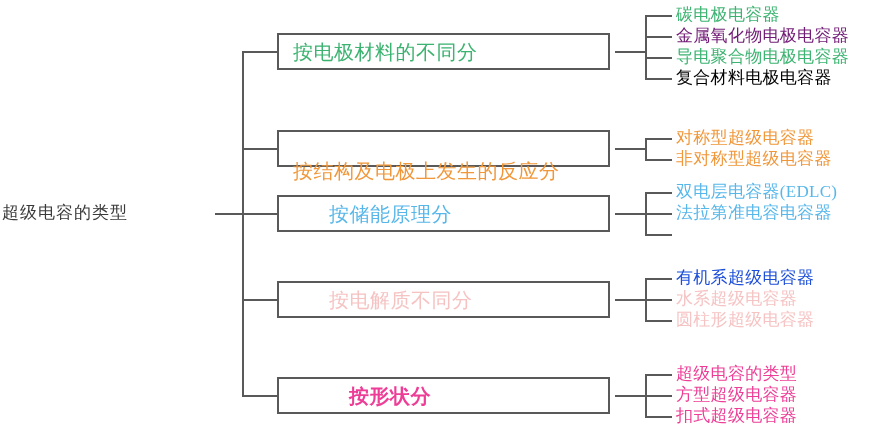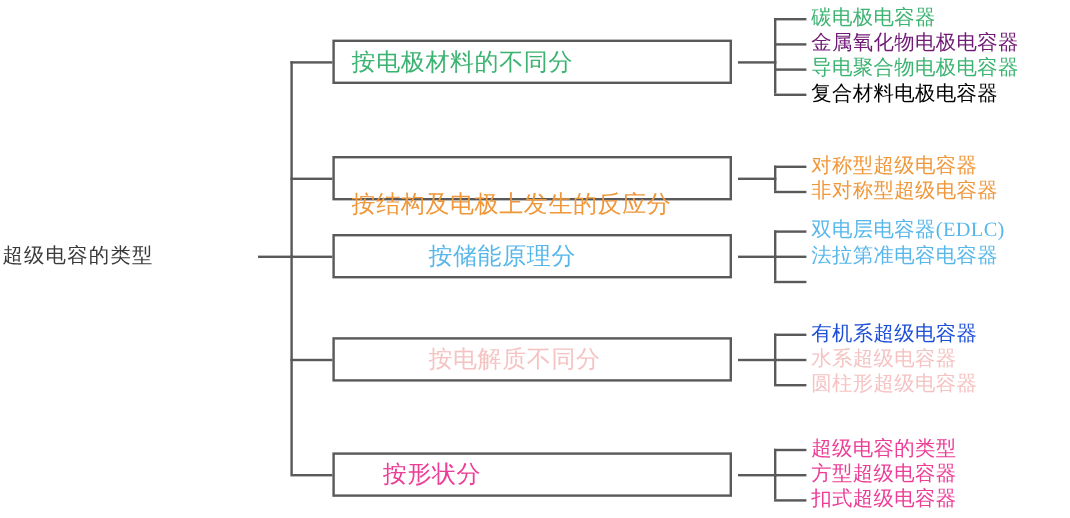--- a/index.html
+++ b/index.html
@@ -54,22 +54,22 @@
     display: flex;
     align-items: center;
   }
   .cat-text {
     font-size: 20px;
     line-height: 22px;
     white-space: nowrap;
     letter-spacing: 0.5px;
     padding-left: 14px;
   }
-  .cat-box.c-indent .cat-text { padding-left: 78px; }
-  .cat-box.c-indent2 .cat-text { padding-left: 40px; }
+  .cat-box.c-indent .cat-text { padding-left: 50px; }
+  .cat-box.c-indent2 .cat-text { padding-left: 70px; font-weight: bold; }
 
   
   .leaf {
     position: absolute;
     left: 676px;
     font-size: 17px;
     line-height: 20px;
     white-space: nowrap;
     letter-spacing: 0.3px;
   }

